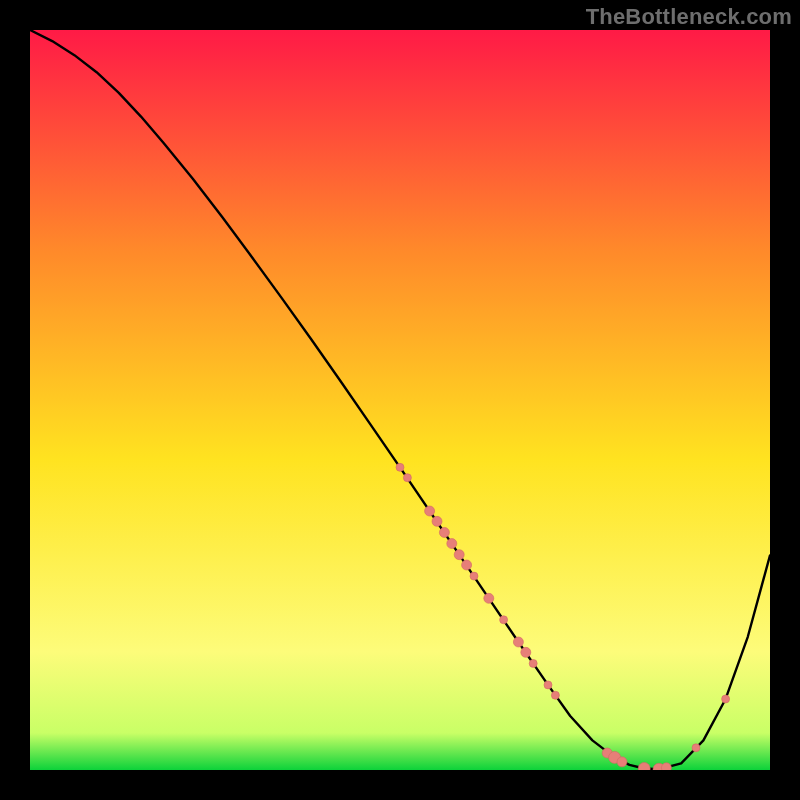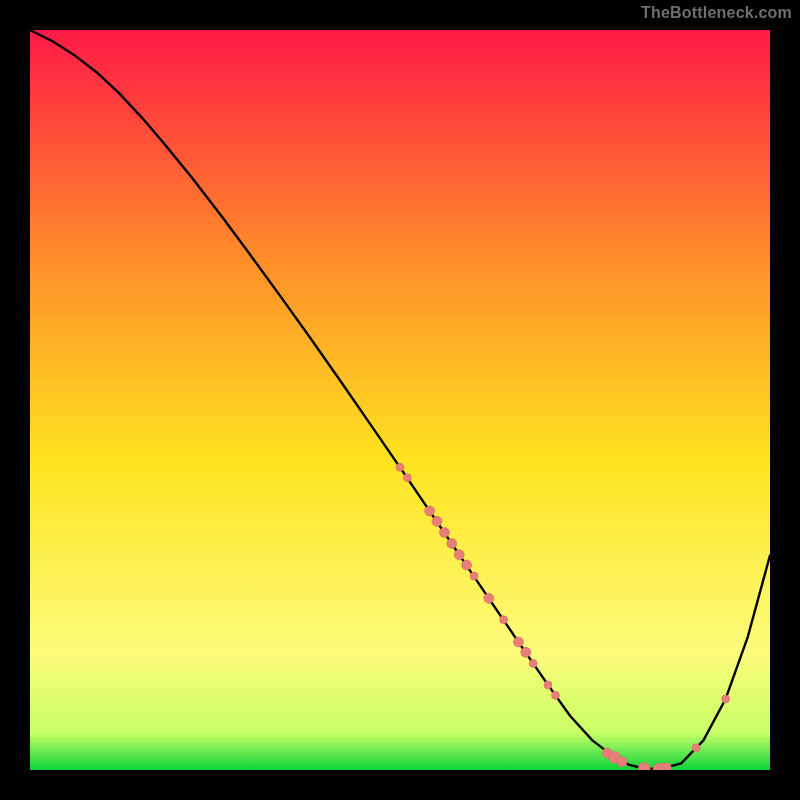--- a/index.html
+++ b/index.html
@@ -13,21 +13,21 @@
   .container {
     position: relative;
     width: 800px;
     height: 800px;
   }
   .watermark {
     position: absolute;
     top: 4px;
     right: 8px;
     font-family: Arial, Helvetica, sans-serif;
-    font-size: 16px;
+    font-size: 22px;
     font-weight: 600;
     color: #6e6e6e;
     letter-spacing: 0.2px;
     z-index: 5;
   }
   .plot-area {
     position: absolute;
     left: 30px;
     top: 30px;
     width: 740px;

